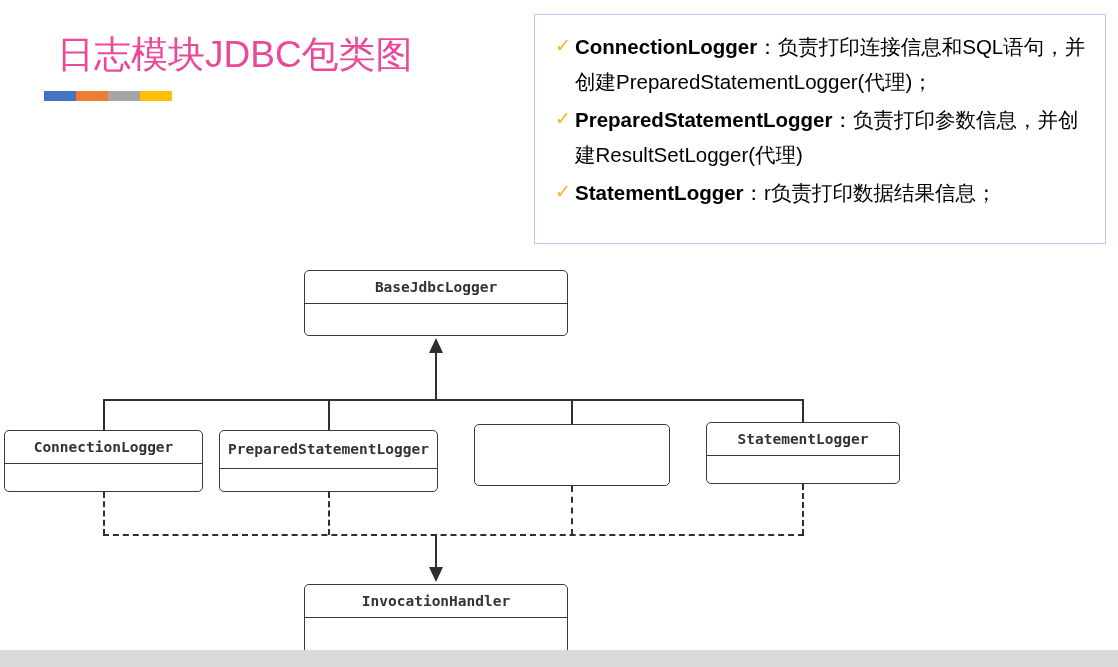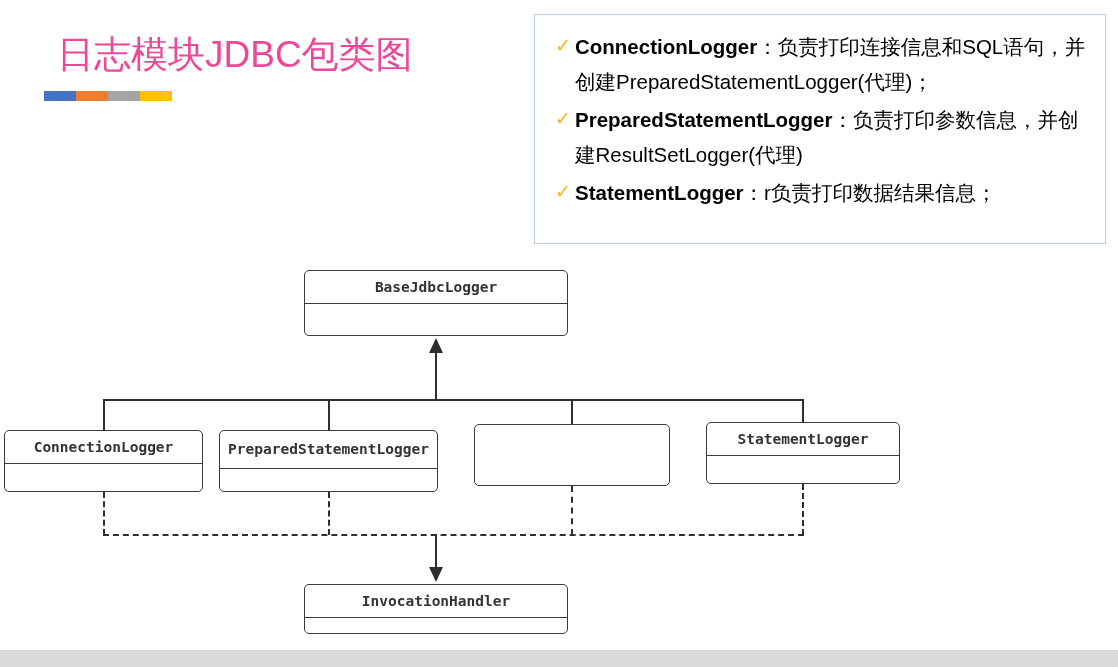--- a/index.html
+++ b/index.html
@@ -234,21 +234,21 @@
     <div class="dash-v" style="left:103px; top:476px; height:43px;"></div>
     <div class="dash-v" style="left:328px; top:476px; height:43px;"></div>
     <div class="dash-v" style="left:571px; top:470px; height:49px;"></div>
     <div class="dash-v" style="left:802px; top:468px; height:51px;"></div>
 
     <div class="dash-h" style="left:103px; top:518px; width:701px;"></div>
 
     <div class="ln ln-v" style="left:435px; top:518px; height:34px;"></div>
     <div class="arrow-down" style="left:429px; top:551px;"></div>
 
-    <div class="uml-box" style="left:304px; top:568px; width:264px; height:50px;">
+    <div class="uml-box" style="left:304px; top:568px; width:264px; height:82px;">
       <div class="uml-title" style="height:33px;">InvocationHandler</div>
       <div class="uml-body" style="height:31px;"></div>
     </div>
 
   </div>
 </div>
 
 <div id="footer-strip" style="background: rgb(217, 217, 217);"></div>
 
 </body></html>

